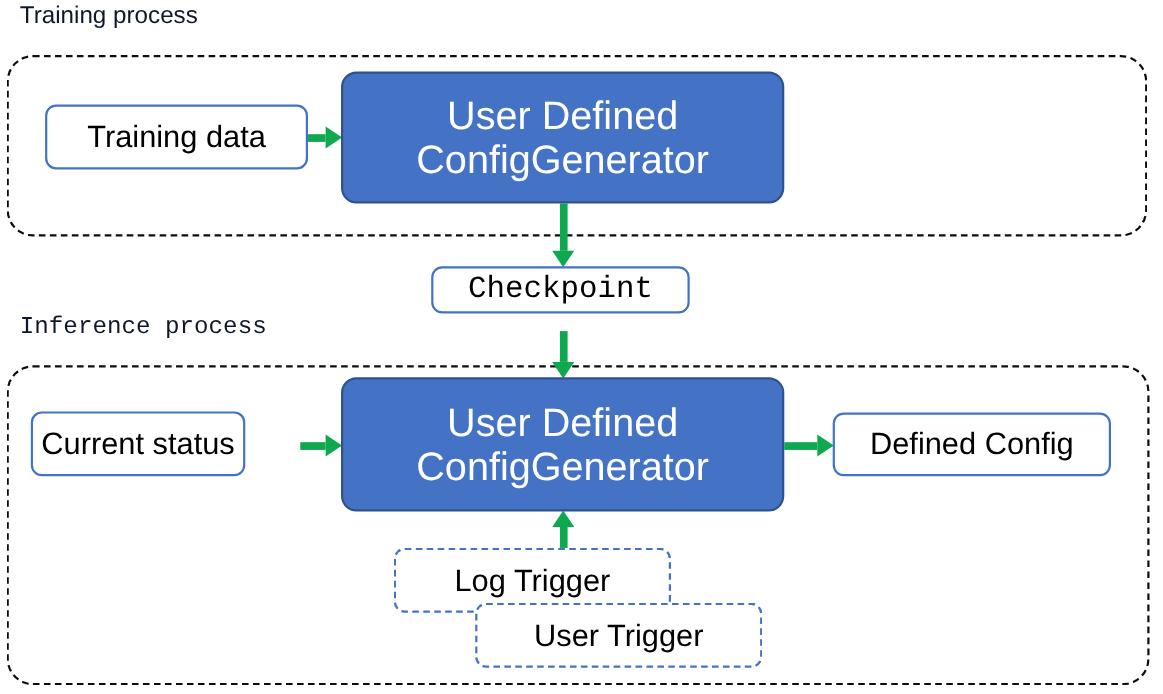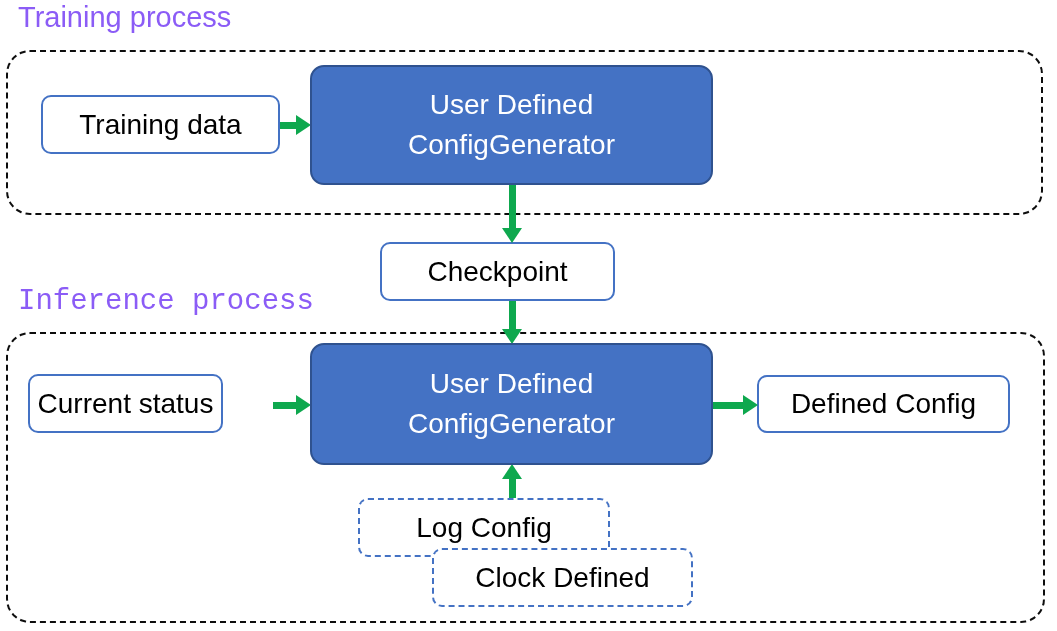--- a/index.html
+++ b/index.html
@@ -6,22 +6,22 @@
   html,body { background:#ffffff; }
   .canvas {
     position:relative;
     width:1057px; height:631px;
     background:#ffffff;
     font-family:"Liberation Sans", sans-serif;
     overflow:hidden;
   }
   .section-title {
     position:absolute;
-    font-size:29px;
-    color:#8b5cf6;
+    font-size:22px;
+    color:#0f172a;
     white-space:nowrap;
   }
   .dashed-container {
     position:absolute;
     border:2.5px dashed #0d0d0d;
     border-radius:24px;
     background:transparent;
   }
   .white-box {
     position:absolute;
@@ -40,21 +40,21 @@
     display:flex; align-items:center; justify-content:center;
     font-size:28px; color:#000;
     white-space:nowrap;
   }
   .blue-box {
     position:absolute;
     background:var(--box-fill-blue, #4472C4);
     border:2px solid var(--box-border-dark-blue, #2F528F);
     border-radius:14px;
     display:flex; flex-direction:column; align-items:center; justify-content:center;
-    font-size:28px; line-height:40px; color:#fff;
+    font-size:36px; line-height:40px; color:#fff;
     text-align:center;
   }
   .blue-box span { display:block; }
   .arrow-stem { position:absolute; background:var(--arrow-green, #0EA84E); }
   .arrow-head { position:absolute; width:0; height:0; }
   .arrow-head.right {
     border-top:10px solid transparent;
     border-bottom:10px solid transparent;
     border-left:15px solid var(--arrow-green, #0EA84E);
   }
@@ -74,21 +74,21 @@
 
 <div class="canvas">
 
   <div class="dashed-container" style="left:6px; top:50px; width:1037px; height:165px;"></div>
   <div class="dashed-container" style="left:6px; top:332px; width:1039px; height:291px;"></div>
 
   <div class="section-title" style="left:18px; top:1px;">Training process</div>
   <div class="section-title" style="left:18px; top:285px;font-family:Liberation Mono, monospace;">Inference process</div>
 
   <div class="white-box" style="left:41px; top:95px; width:239px; height:59px;">Training data</div>
-  <div class="white-box" style="left:380px; top:242px; width:235px; height:59px;">Checkpoint</div>
+  <div class="white-box" style="left:392px; top:242px; width:235px; height:43px;font-family:Liberation Mono, monospace;">Checkpoint</div>
   <div class="white-box" style="left:28px; top:374px; width:195px; height:59px;">Current status</div>
   <div class="white-box" style="left:757px; top:375px; width:253px; height:58px;">Defined Config</div>
 
   <div>
     <div class="arrow-stem" style="left:280px; top:122px; width:16px; height:7px;"></div>
     <div class="arrow-head right" style="left:296px; top:115px;"></div>
   </div>
 
   <div>
     <div class="arrow-stem" style="left:509px; top:185px; width:7px; height:43px;"></div>
@@ -117,16 +117,16 @@
 
   <div class="blue-box" style="left:310px; top:65px; width:403px; height:120px;">
     <span>User Defined</span>
     <span>ConfigGenerator</span>
   </div>
   <div class="blue-box" style="left:310px; top:343px; width:403px; height:122px;">
     <span>User Defined</span>
     <span>ConfigGenerator</span>
   </div>
 
-  <div class="dashed-blue-box" style="left:358px; top:498px; width:252px; height:59px;">Log Config</div>
-  <div class="dashed-blue-box" style="left:432px; top:548px; width:261px; height:59px;">Clock Defined</div>
+  <div class="dashed-blue-box" style="left:358px; top:498px; width:252px; height:59px;">Log Trigger</div>
+  <div class="dashed-blue-box" style="left:432px; top:548px; width:261px; height:59px;">User Trigger</div>
 
 </div>
 
 </body></html>

